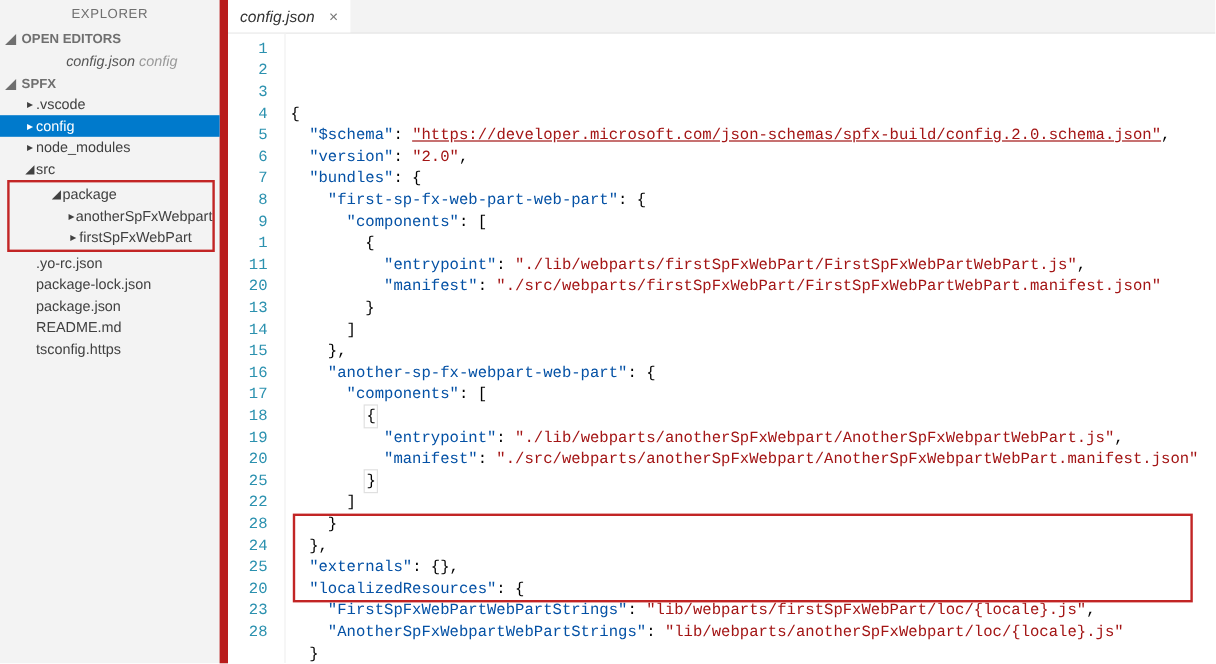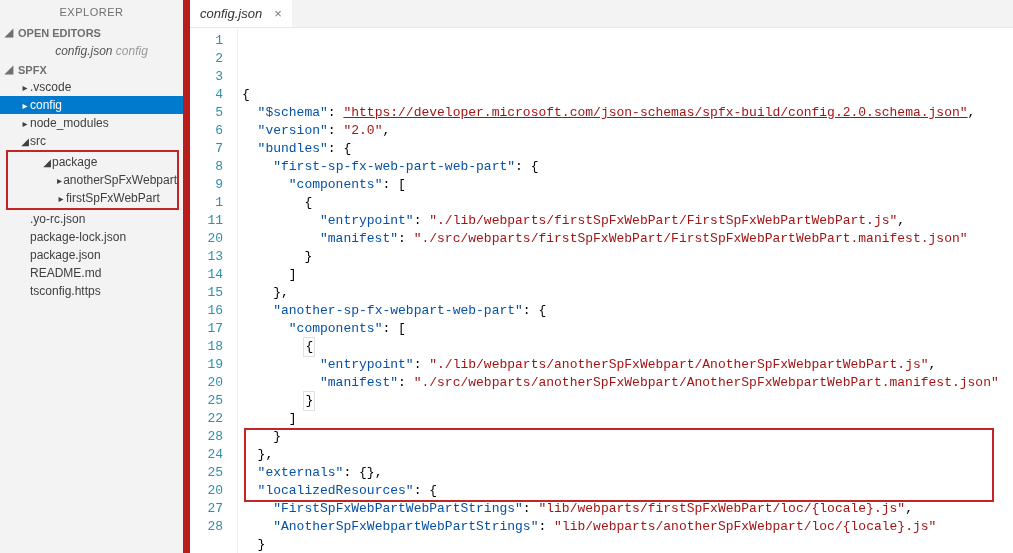--- a/index.html
+++ b/index.html
@@ -233,20 +233,20 @@
         <div>17</div>
         <div>18</div>
         <div>19</div>
         <div>20</div>
         <div>25</div>
         <div>22</div>
         <div>28</div>
         <div>24</div>
         <div>25</div>
         <div>20</div>
-        <div>27</div>
+        <div>23</div>
         <div>28</div>
       </div>
     <div class="code-body" id="codebody">
       <div class="red-rect" style="top:400px; left:6px; width:750px; height:74px;"></div>
     <div class="code-line"><span class="tok-punc">{</span></div><div class="code-line">  <span class="tok-key">"$schema"</span><span class="tok-punc">: </span><span class="tok-link">"https://developer.microsoft.com/json-schemas/spfx-build/config.2.0.schema.json"</span><span class="tok-punc">,</span></div><div class="code-line">  <span class="tok-key">"version"</span><span class="tok-punc">: </span><span class="tok-str">"2.0"</span><span class="tok-punc">,</span></div><div class="code-line">  <span class="tok-key">"bundles"</span><span class="tok-punc">: {</span></div><div class="code-line">    <span class="tok-key">"first-sp-fx-web-part-web-part"</span><span class="tok-punc">: {</span></div><div class="code-line">      <span class="tok-key">"components"</span><span class="tok-punc">: [</span></div><div class="code-line">        <span class="tok-punc">{</span></div><div class="code-line">          <span class="tok-key">"entrypoint"</span><span class="tok-punc">: </span><span class="tok-str">"./lib/webparts/firstSpFxWebPart/FirstSpFxWebPartWebPart.js"</span><span class="tok-punc">,</span></div><div class="code-line">          <span class="tok-key">"manifest"</span><span class="tok-punc">: </span><span class="tok-str">"./src/webparts/firstSpFxWebPart/FirstSpFxWebPartWebPart.manifest.json"</span></div><div class="code-line">        <span class="tok-punc">}</span></div><div class="code-line">      <span class="tok-punc">]</span></div><div class="code-line">    <span class="tok-punc">},</span></div><div class="code-line">    <span class="tok-key">"another-sp-fx-webpart-web-part"</span><span class="tok-punc">: {</span></div><div class="code-line">      <span class="tok-key">"components"</span><span class="tok-punc">: [</span></div><div class="code-line">        <span class="current-line"><span class="tok-punc">{</span></span></div><div class="code-line">          <span class="tok-key">"entrypoint"</span><span class="tok-punc">: </span><span class="tok-str">"./lib/webparts/anotherSpFxWebpart/AnotherSpFxWebpartWebPart.js"</span><span class="tok-punc">,</span></div><div class="code-line">          <span class="tok-key">"manifest"</span><span class="tok-punc">: </span><span class="tok-str">"./src/webparts/anotherSpFxWebpart/AnotherSpFxWebpartWebPart.manifest.json"</span></div><div class="code-line">        <span class="current-line"><span class="tok-punc">}</span></span></div><div class="code-line">      <span class="tok-punc">]</span></div><div class="code-line">    <span class="tok-punc">}</span></div><div class="code-line">  <span class="tok-punc">},</span></div><div class="code-line">  <span class="tok-key">"externals"</span><span class="tok-punc">: {},</span></div><div class="code-line">  <span class="tok-key">"localizedResources"</span><span class="tok-punc">: {</span></div><div class="code-line">    <span class="tok-key">"FirstSpFxWebPartWebPartStrings"</span><span class="tok-punc">: </span><span class="tok-str">"lib/webparts/firstSpFxWebPart/loc/{locale}.js"</span><span class="tok-punc">,</span></div><div class="code-line">    <span class="tok-key">"AnotherSpFxWebpartWebPartStrings"</span><span class="tok-punc">: </span><span class="tok-str">"lib/webparts/anotherSpFxWebpart/loc/{locale}.js"</span></div><div class="code-line">  <span class="tok-punc">}</span></div></div>
   </div>
 </div>
 
 </body></html>

